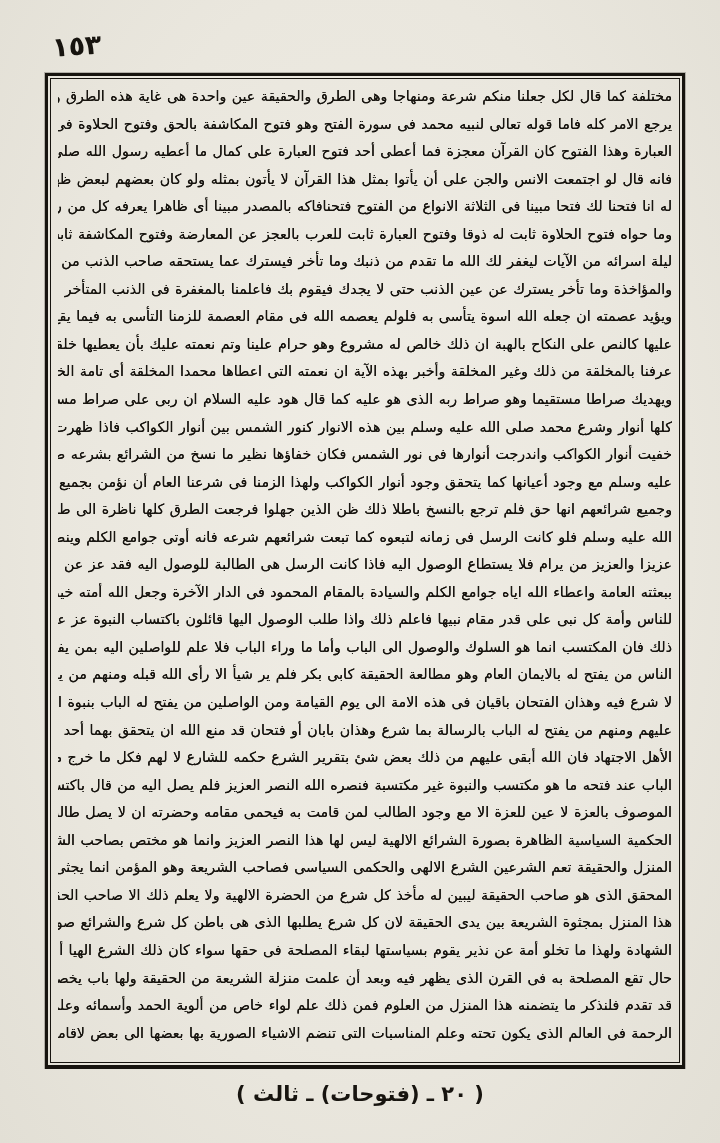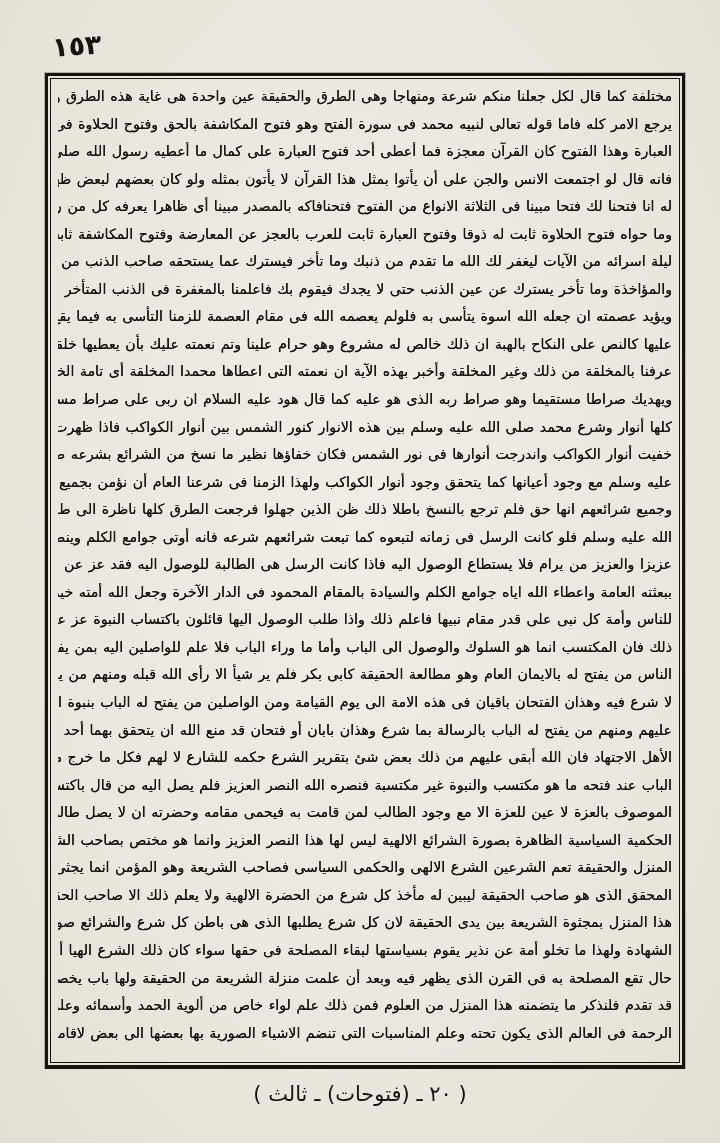--- a/index.html
+++ b/index.html
@@ -54,21 +54,21 @@
     color:#17140f;
     text-shadow:0 0 .4px #17140f;
   }
   .footer{
     position:absolute;
     left:0;right:0;
     top:1082px;
     text-align:center;
     direction:rtl;
     font-size:21px;
-    font-weight:normal;
+    font-weight:bold;
     color:#17140f;
     letter-spacing:1px;
   }
 </style>
 </head>
 <body>
 
 <div class="page">
   <div class="page-number">١٥٣</div>
 

